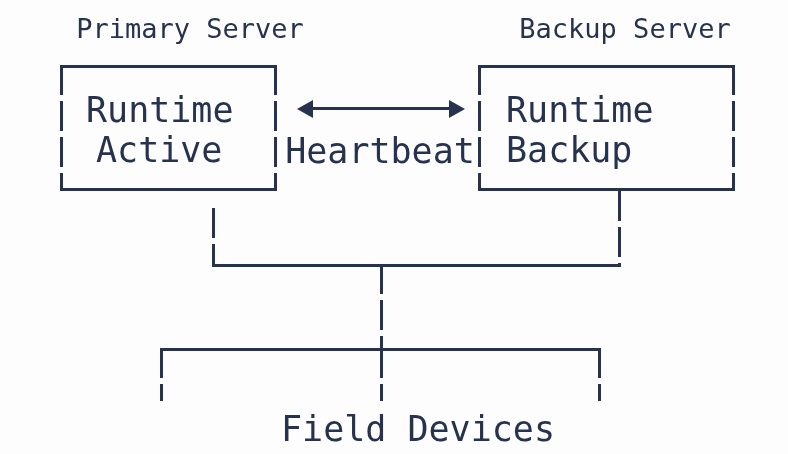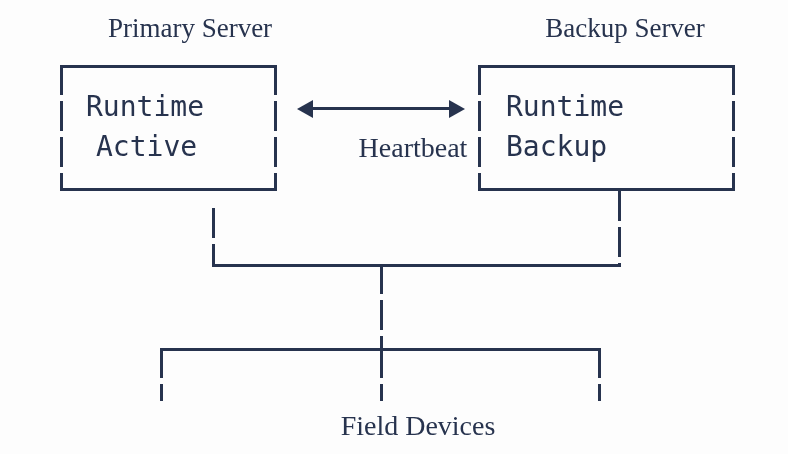--- a/index.html
+++ b/index.html
@@ -16,30 +16,29 @@
     overflow: hidden;
     font-family: "DejaVu Sans Mono", "Liberation Mono", monospace;
     color: #27334e;
     -webkit-font-smoothing: antialiased;
   }
 
   
   .label {
     position: absolute;
     white-space: pre;
-    font-size: 28px;
+    font-size: 35px;
     line-height: 1;
     letter-spacing: 0px;
     color: #27334e;
     font-family: "DejaVu Sans Mono", "Liberation Mono", monospace;
   }
   .label.center {
     transform: translateX(-50%);
     text-align: center;
-    font-family: Liberation Serif, serif;
   }
   .title {
     font-size: 27px;
   }
 
   
   .node-box {
     position: absolute;
     box-sizing: border-box;
   }
@@ -105,21 +104,21 @@
 
     <div class="label" style="left:506px; top:93px;">Runtime</div>
     <div class="label" style="left:506px; top:133px;">Backup</div>
   </div>
 
   <div>
     <div class="arrow-shaft" style="left:310px; top:107px; width:142px;"></div>
     <div class="arrow-head left" style="left:297px; top:99.5px;"></div>
     <div class="arrow-head right" style="left:449px; top:99.5px;"></div>
 
-    <div class="label center" style="left:380px; top:134px;margin-left:33px;">Heartbeat</div>
+    <div class="label center" style="left:380px; top:134px;">Heartbeat</div>
   </div>
 
   <div>
 
     <div class="edge-v" style="left:212px; top:208px; height:58px;"></div>
 
     <div class="edge-v" style="left:618px; top:191px; height:75px;"></div>
 
     <div class="edge-h" style="left:212px; top:264px; width:409px;"></div>
   </div>

